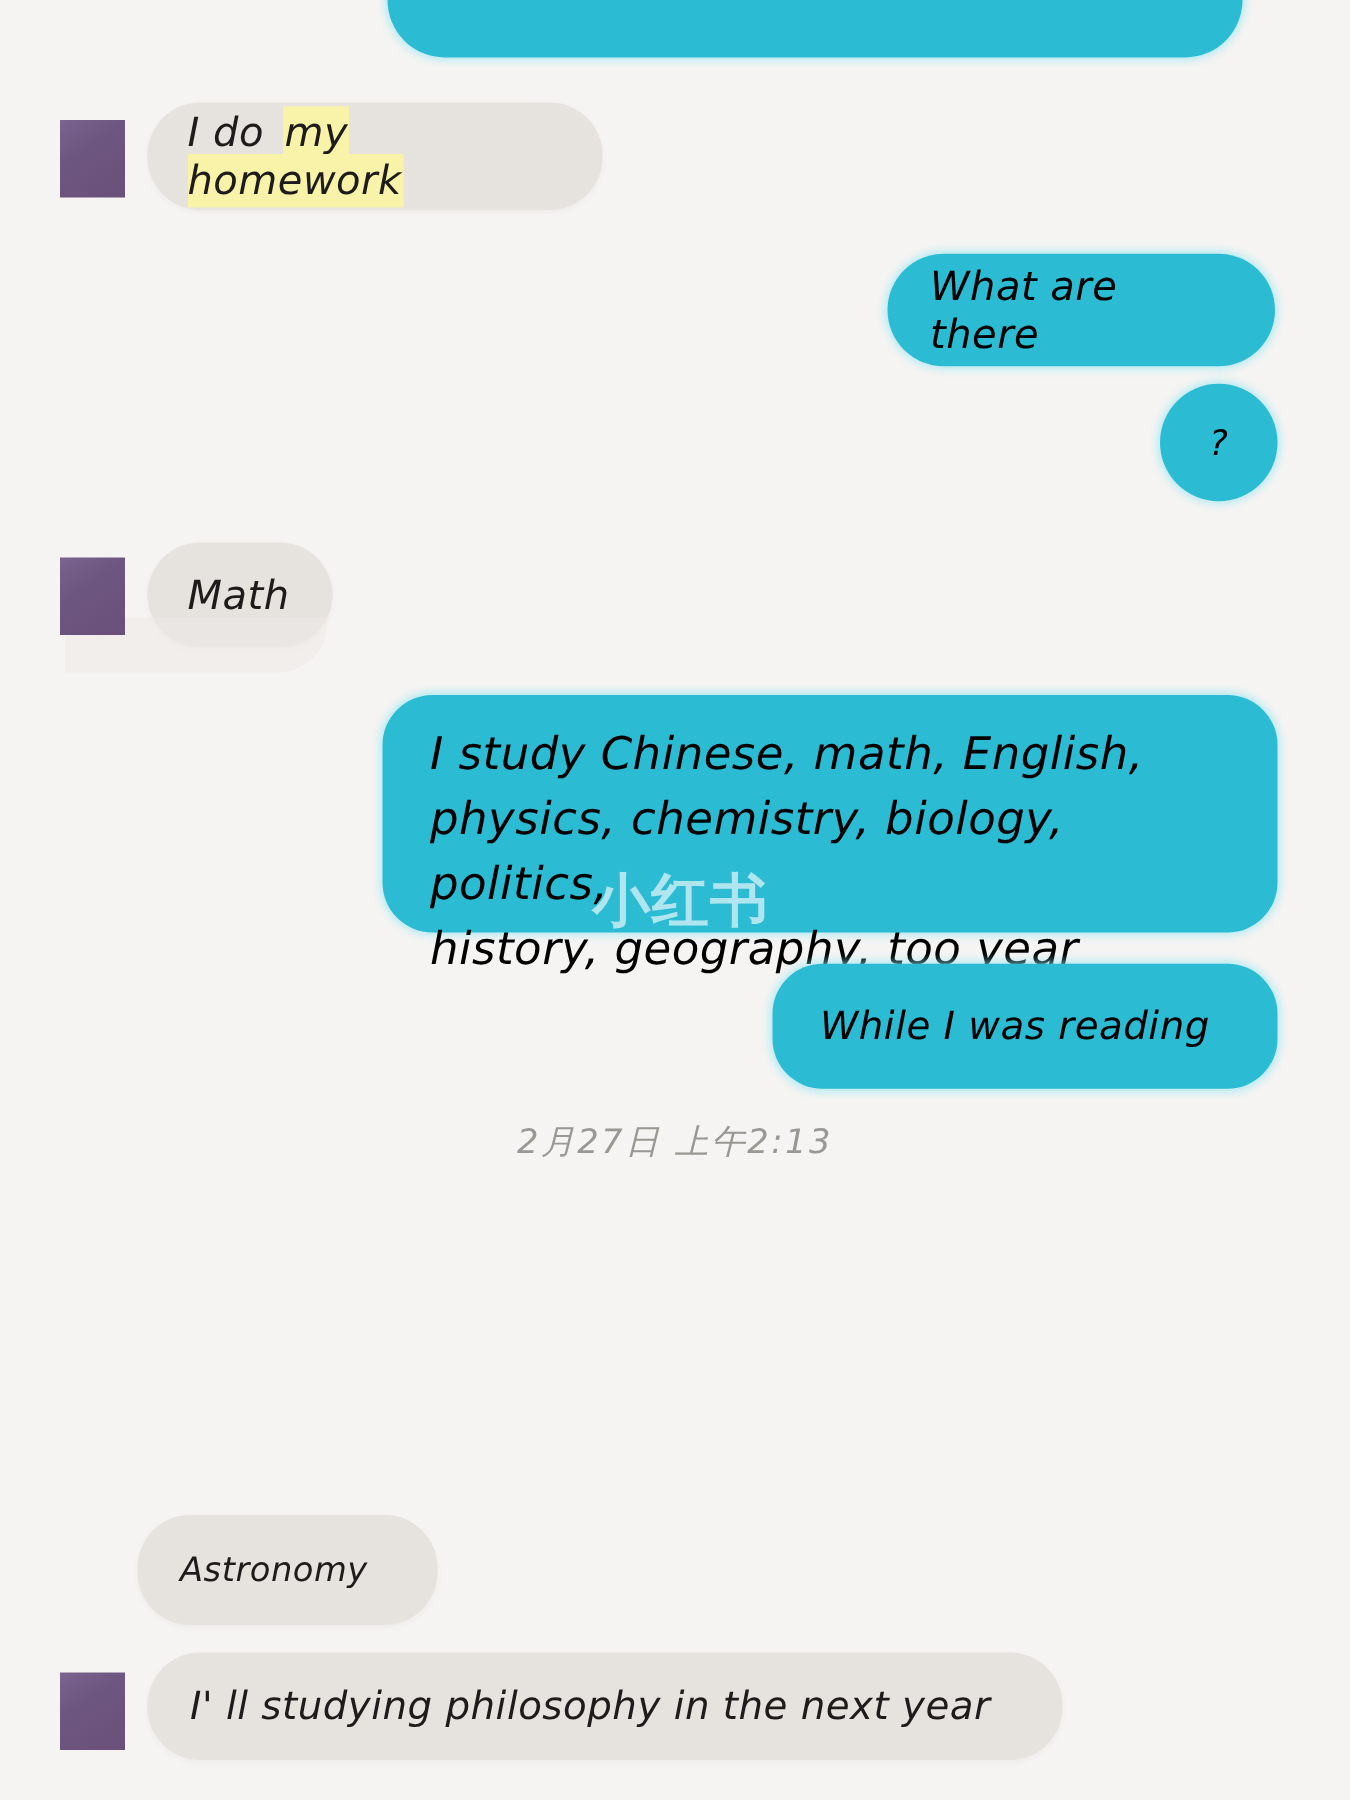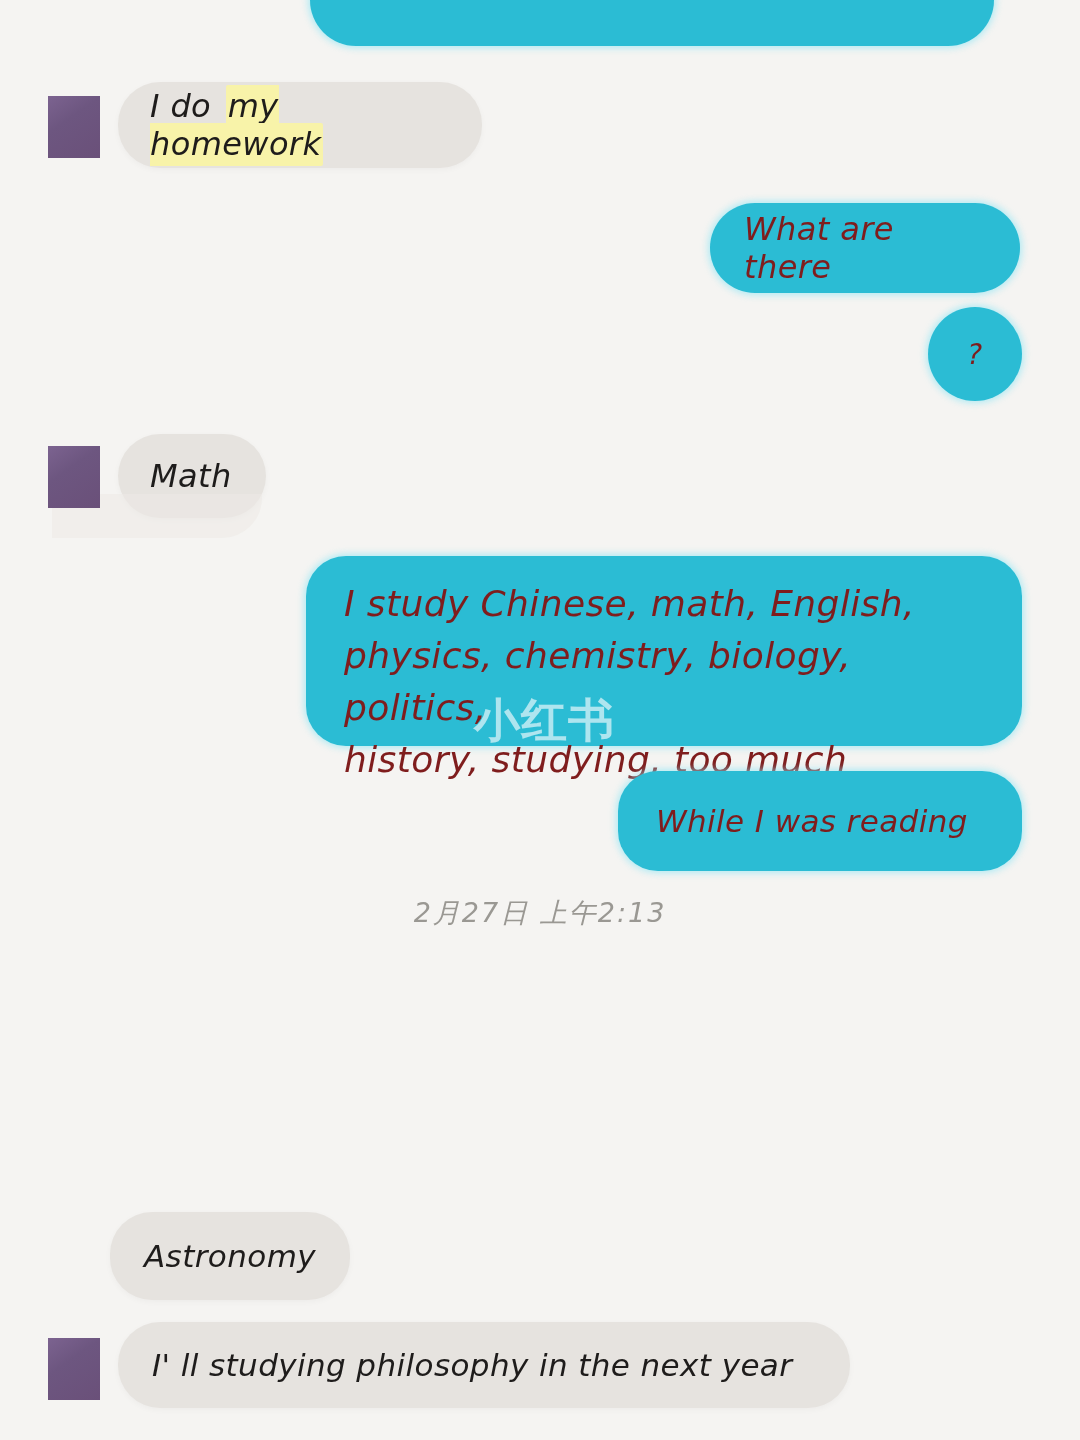--- a/index.html
+++ b/index.html
@@ -30,21 +30,21 @@
     border-radius: 46px;
     display: flex;
     align-items: center;
     font-family: "DejaVu Sans", sans-serif;
     font-style: italic;
     letter-spacing: 0.4px;
   }
 
   .bubble.out {
     background: #2bbcd4;
-    color: #7f1d1d;
+    color: #000000;
     box-shadow: 0 0 7px 2px rgba(140, 229, 245, 0.65);
     justify-content: flex-start;
   }
 
   .bubble.in {
     background: #e6e3df;
     color: #1e1c1b;
     box-shadow: 0 2px 6px rgba(0, 0, 0, 0.035);
   }
 
@@ -181,21 +181,21 @@
     border-radius: 34px;
     align-items: flex-start;
   }
 
   #b-astronomy {
     left: 110px;
     top: 1212px;
     width: 240px;
     height: 88px;
     padding: 0 34px;
-    font-size: 31px;
+    font-size: 27px;
     border-radius: 42px;
   }
 
   #b-philosophy {
     left: 118px;
     top: 1322px;
     width: 732px;
     height: 86px;
     padding: 18px 34px;
     font-size: 31px;
@@ -247,21 +247,21 @@
   <div class="avatar" id="av-math"></div>
   <div id="ghost-block"></div>
   <div class="bubble in" id="b-math">
     <span class="txt">Math</span>
   </div>
 
   <div class="bubble out" id="b-istudy">
     <span class="txt">
       <span>I study Chinese, math, English,</span><br>
       <span>physics, chemistry, biology, politics,</span><br>
-      <span>history, studying, too much</span>
+      <span>history, geography, too year</span>
     </span>
   </div>
   <div class="watermark">小红书</div>
 
   <div class="bubble out" id="b-while">
     <span class="txt">While I was reading</span>
   </div>
 
   <div class="timestamp">2月27日 上午2:13</div>
 

